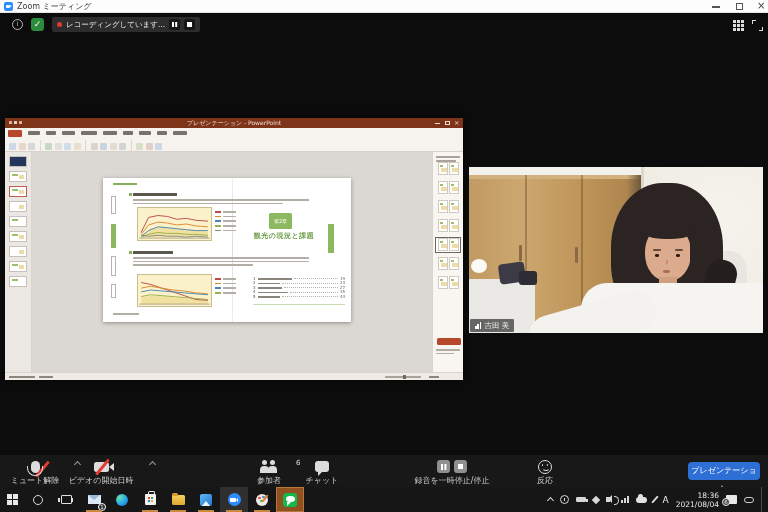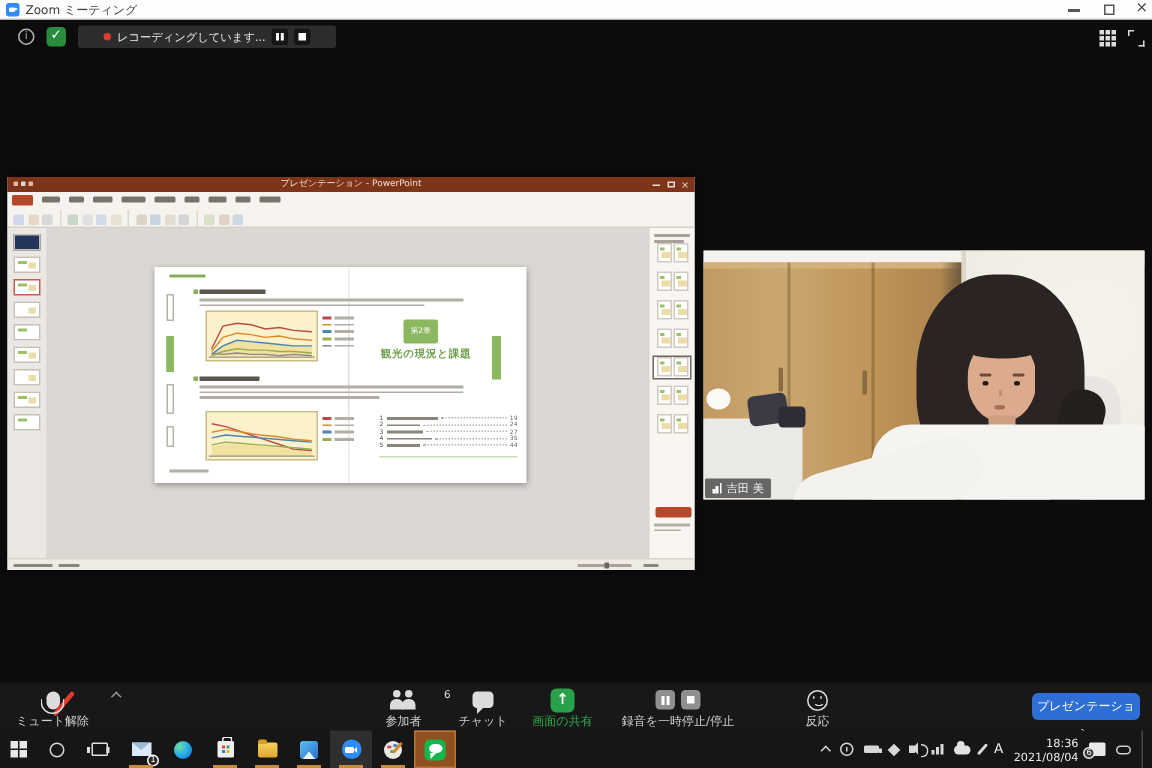--- a/index.html
+++ b/index.html
@@ -13,21 +13,21 @@
   .zoom-appico:before{content:"";position:absolute;left:2px;top:3px;width:4px;height:3px;background:#fff;border-radius:1px;}
   .zoom-appico:after{content:"";position:absolute;left:6px;top:3px;border:1.5px solid transparent;border-left:2px solid #fff;}
   .win-title{left:17px;top:0;height:13px;line-height:13px;font-size:8px;color:#3c3c3c;}
   .wc-min{left:712px;top:6px;width:8px;height:1.5px;background:#555;}
   .wc-max{left:736px;top:3px;width:7px;height:7px;border:1px solid #555;}
   .wc-close{left:757px;top:0;height:13px;line-height:12px;font-size:10px;color:#444;}
 
   
   .info-ic{left:12px;top:19px;width:11px;height:11px;border:1.2px solid #b5b5b5;border-radius:50%;color:#b5b5b5;font-size:7px;text-align:center;line-height:9px;}
   .shield-ic{left:31px;top:18px;width:13px;height:13px;background:#2a8c3c;border-radius:3px;color:#fff;font-size:9px;line-height:13px;text-align:center;}
-  .rec-pill{left:52px;top:17px;height:15px;display:flex;align-items:center;gap:4px;background:#2d2d2d;border-radius:2px;padding:0 17px;}
+  .rec-pill{left:52px;top:17px;height:15px;display:flex;align-items:center;gap:4px;background:#2d2d2d;border-radius:2px;padding:0 5px;}
   .rec-dot{width:5px;height:5px;border-radius:50%;background:#e0392e;}
   .rec-lbl{font-size:7.5px;color:#ececec;white-space:nowrap;}
   .mini-btn{width:11px;height:11px;background:#161616;border-radius:2px;position:relative;}
   .mini-btn.pause:before{content:"";position:absolute;left:3px;top:3px;width:1.6px;height:5px;background:#fff;box-shadow:3.2px 0 0 #fff;}
   .mini-btn.stop:before{content:"";position:absolute;left:3.2px;top:3.2px;width:4.6px;height:4.6px;background:#fff;}
   .grid-ic{left:733px;top:20px;width:11px;height:11px;display:grid;grid-template-columns:3px 3px 3px;grid-auto-rows:3px;gap:1px;}
   .grid-ic span{background:#dcdcdc;}
   .fs-ic{left:752px;top:20px;width:11px;height:11px;}
   .fs-ic:before,.fs-ic:after{content:"";position:absolute;width:3px;height:3px;border:1.5px solid #dcdcdc;}
   .fs-ic:before{left:0;top:0;border-right:none;border-bottom:none;box-shadow:8px 8px 0 -1.5px transparent;}
@@ -534,38 +534,41 @@
   <div class="abs ztb">
     <div class="zbtn" style="left:6px;width:58px">
       <div class="ico">
           <div class="mic-ic">
             <span class="slash" style="left:10px;top:-2px"></span>
           </div>
           <span class="caret" style="left:44px;top:4px"></span>
         </div>
       <div class="lbl">ミュート解除</div>
     </div>
+    <div class="zbtn" style="left:64px;width:74px">
+      <div class="ico">
+          <div class="cam-ic">
+            <span class="slash" style="left:7px;top:-5px"></span>
+          </div>
+          <span class="caret" style="left:56px;top:4px"></span>
+        </div>
+      <div class="lbl">ビデオの開始日時</div>
+    </div>
     <div class="zbtn" style="left:244px;width:50px">
       <div class="ico">
           <div class="ppl-ic"></div>
           <span class="cnt" style="left:36px;top:1px">6</span>
         </div>
       <div class="lbl">参加者</div>
     </div>
     <div class="zbtn" style="left:300px;width:44px">
       <div class="ico">
           <div class="chat-ic"></div>
         </div>
       <div class="lbl">チャット</div>
-    </div>
-    <div class="zbtn" style="left:346px;width:58px">
-      <div class="ico">
-          <div class="share-ic"></div>
-        </div>
-      <div class="lbl green">画面の共有</div>
     </div>
     <div class="zbtn" style="left:408px;width:88px">
       <div class="ico" style="gap:4px">
           <div class="sqbtn pause"></div>
           <div class="sqbtn stop"></div>
         </div>
       <div class="lbl">録音を一時停止/停止</div>
     </div>
     <div class="zbtn" style="left:528px;width:34px">
       <div class="ico">

